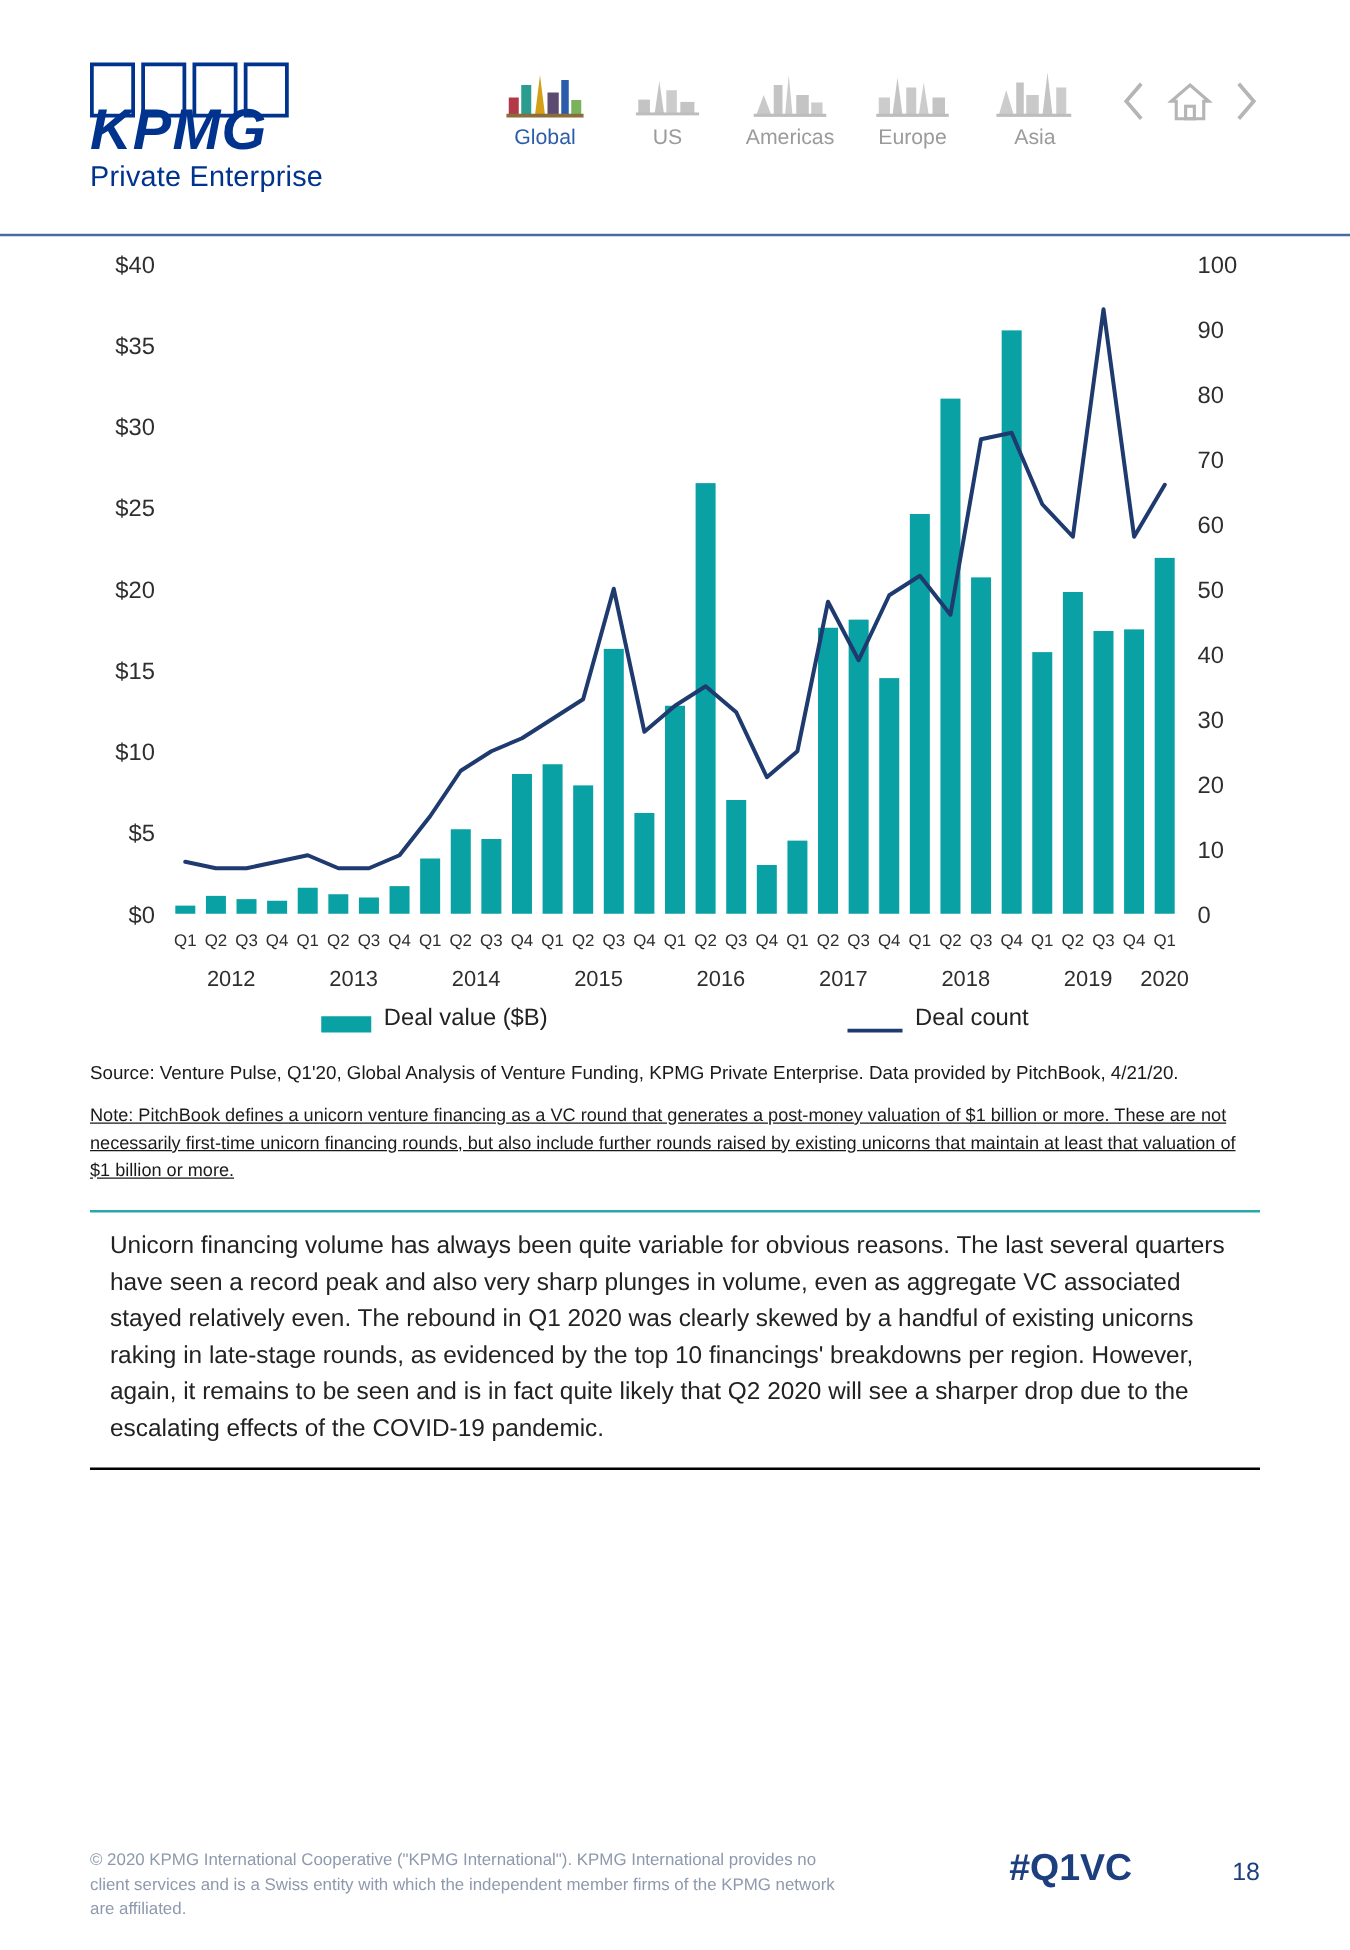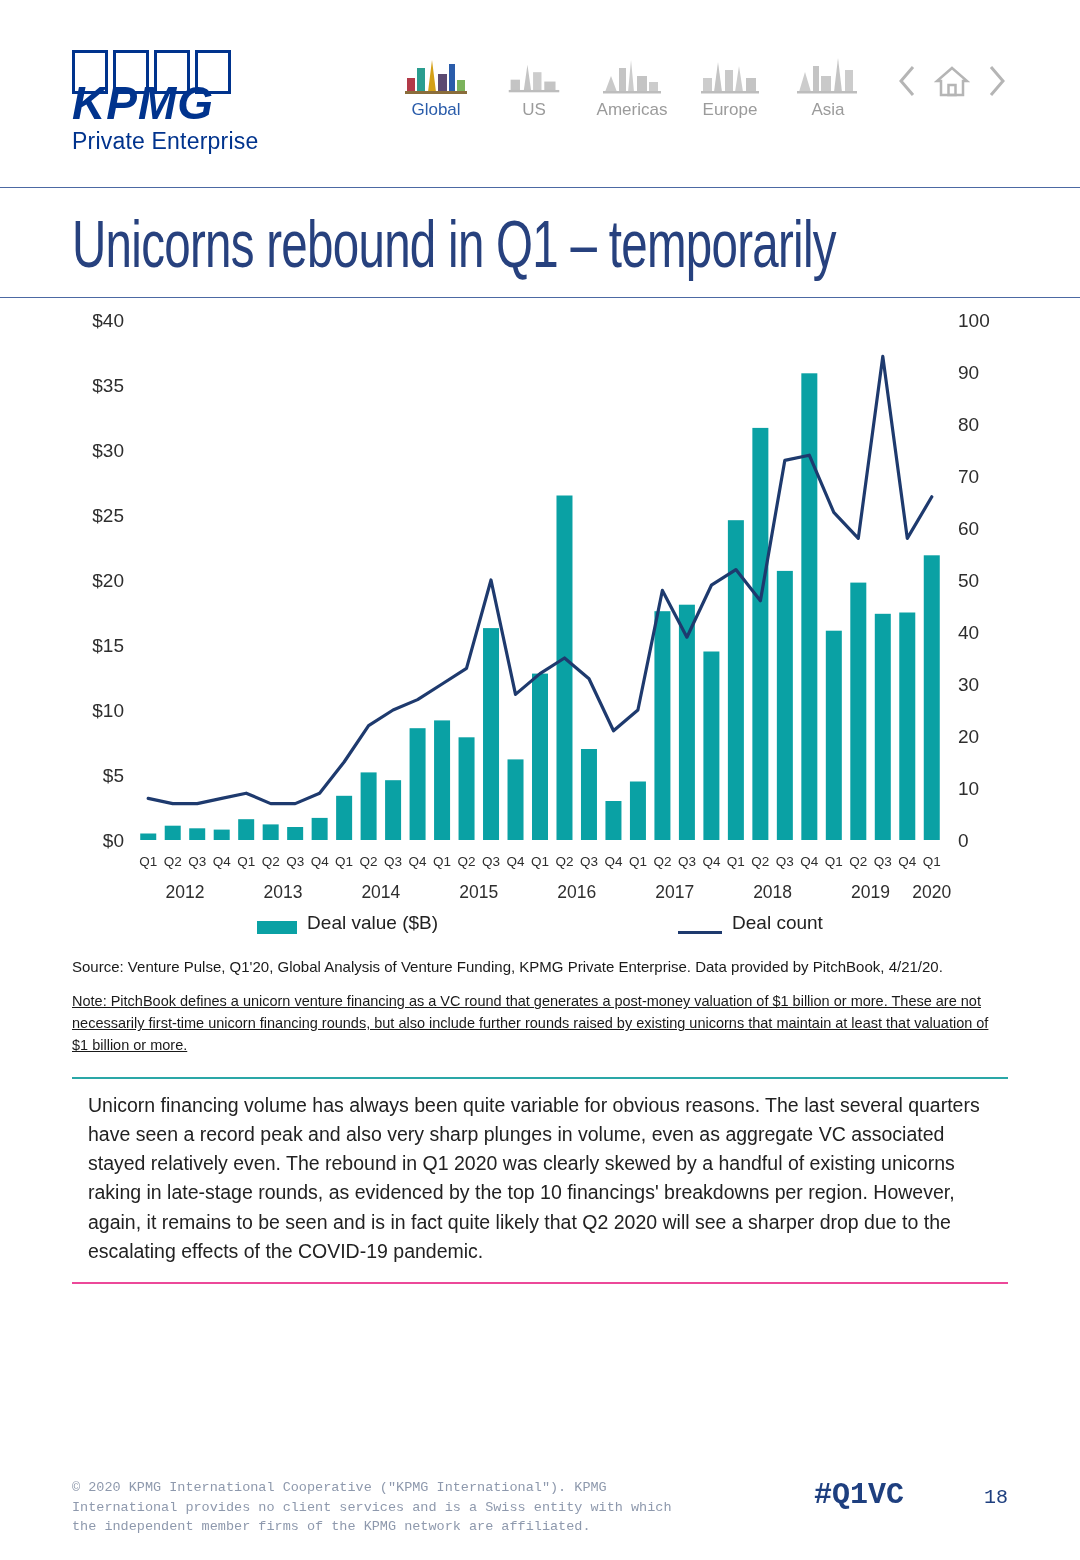--- a/index.html
+++ b/index.html
@@ -38,27 +38,27 @@
   .chart-wrap{margin-top:6px;}
   svg text{font-family:"Liberation Sans",sans-serif;fill:#2e2e2e;}
   .legend{display:flex;justify-content:center;gap:240px;margin-top:4px;}
   .legend-item{display:flex;align-items:flex-end;gap:10px;font-size:19px;color:#222;}
   .swatch-bar{width:40px;height:13px;background:#0aa1a4;}
   .swatch-line{width:44px;height:3px;background:#1e3a6e;}
 
   
   .source{font-size:15px;margin-top:22px;line-height:1.4;}
   .note{font-size:14.5px;margin-top:14px;line-height:1.5;max-width:936px;text-decoration:underline;}
-  .commentary-block{border-top:2px solid #2aa7a7;border-bottom:2px solid #ec4899;
+  .commentary-block{border-top:2px solid #2aa7a7;border-bottom:2px solid #000000;
                     margin-top:20px;padding:12px 16px 16px 16px;}
   .commentary{font-size:19.5px;line-height:1.5;color:#222;}
 
   
   .footer{position:absolute;left:72px;right:72px;top:1478px;display:flex;
-          justify-content:space-between;align-items:flex-start;font-family:Liberation Mono, monospace;}
+          justify-content:space-between;align-items:flex-start;}
   .copyright{font-size:13.5px;color:#8e99ad;line-height:1.45;max-width:600px;}
   .footer-right{display:flex;align-items:baseline;gap:80px;}
   .hashtag{font-size:30px;font-weight:bold;color:#1e3f7f;}
   .page-num{font-size:20px;color:#1e3f7f;}
 </style>
 </head>
 <body>
 
 <div class="page">
 
@@ -166,23 +166,20 @@
           <rect x="14.5" y="21" width="7" height="10" fill="none" stroke="#b5b5b5" stroke-width="2.5"></rect>
         </svg>
         <svg width="22" height="34" viewBox="0 0 22 34">
           <polyline points="5,3 17,17 5,31" fill="none" stroke="#b5b5b5" stroke-width="3"></polyline>
         </svg>
       </div>
     </div>
   </div>
 
   <div class="rule-blue top"></div>
-  <div class="pad">
-    <div class="page-title">Unicorns rebound in Q1 – temporarily</div>
-  </div>
   <div class="rule-blue bottom"></div>
 
   <div class="pad">
 
     <div class="chart-wrap">
       <svg id="chart-svg" width="936" height="600" viewBox="0 0 936 600">
           <text x="52" y="543" text-anchor="end" font-size="19">$0</text>
           <text x="52" y="478" text-anchor="end" font-size="19">$5</text>
           <text x="52" y="413" text-anchor="end" font-size="19">$10</text>
           <text x="52" y="348" text-anchor="end" font-size="19">$15</text>

